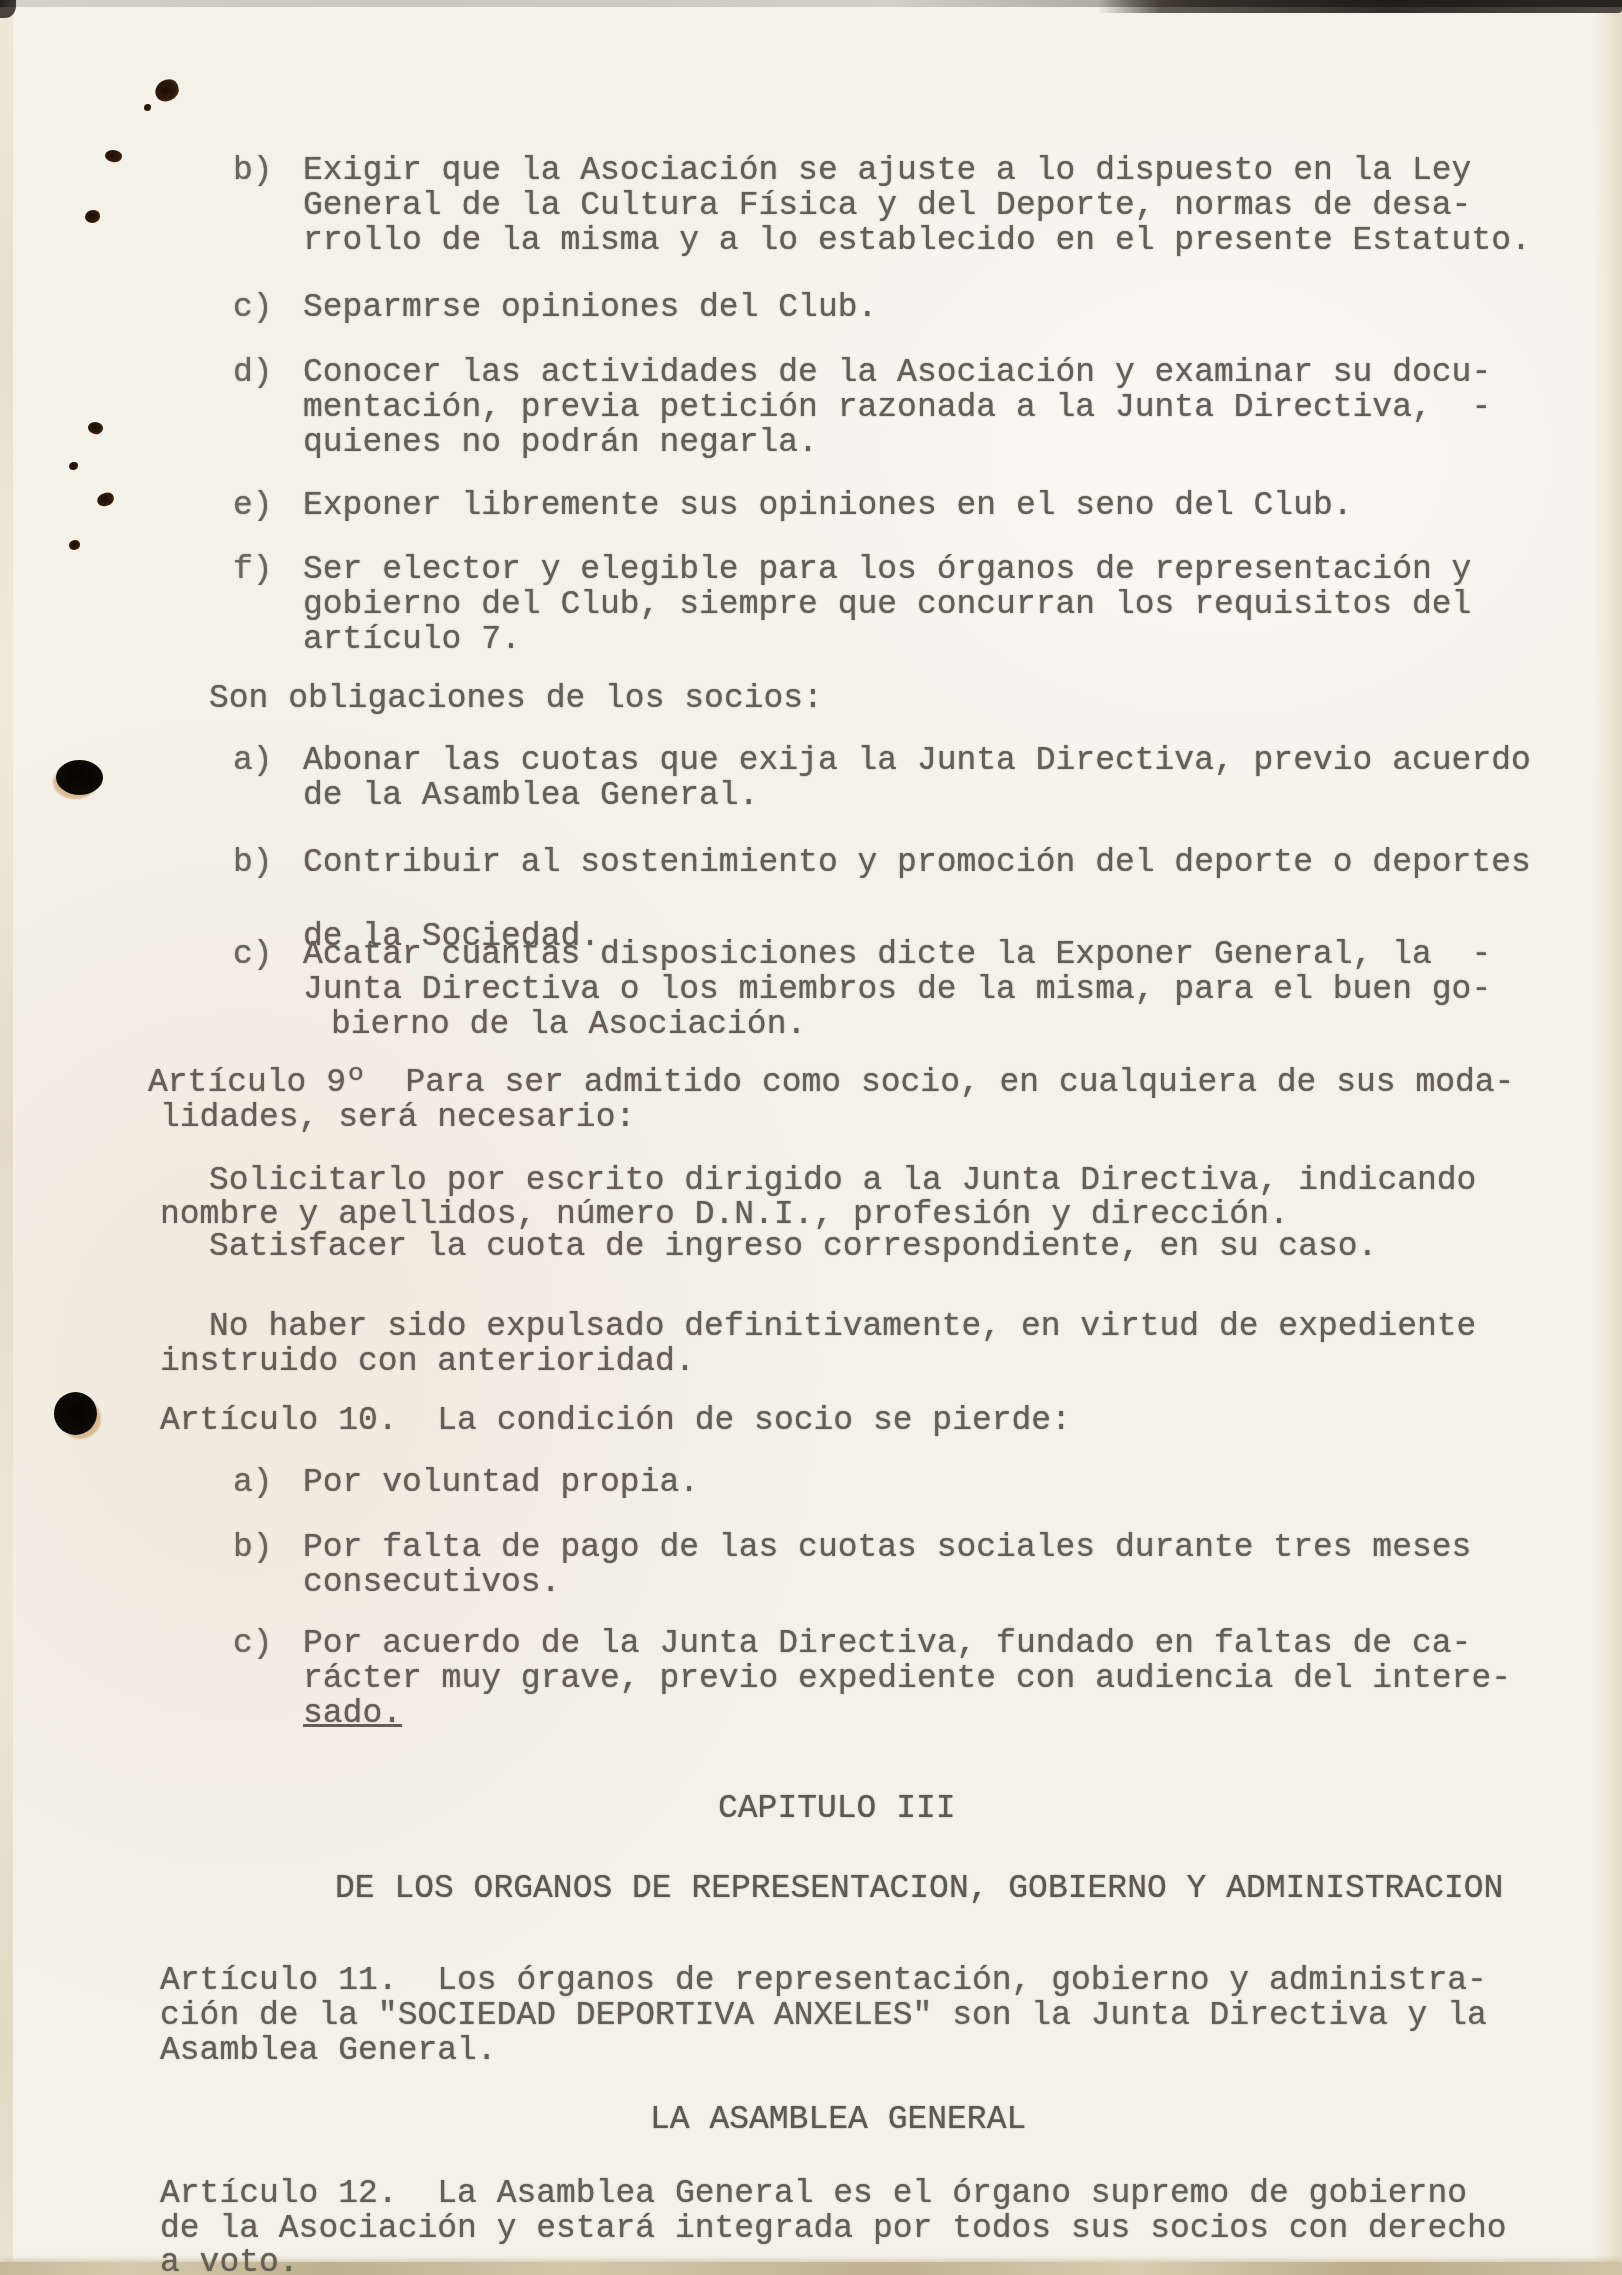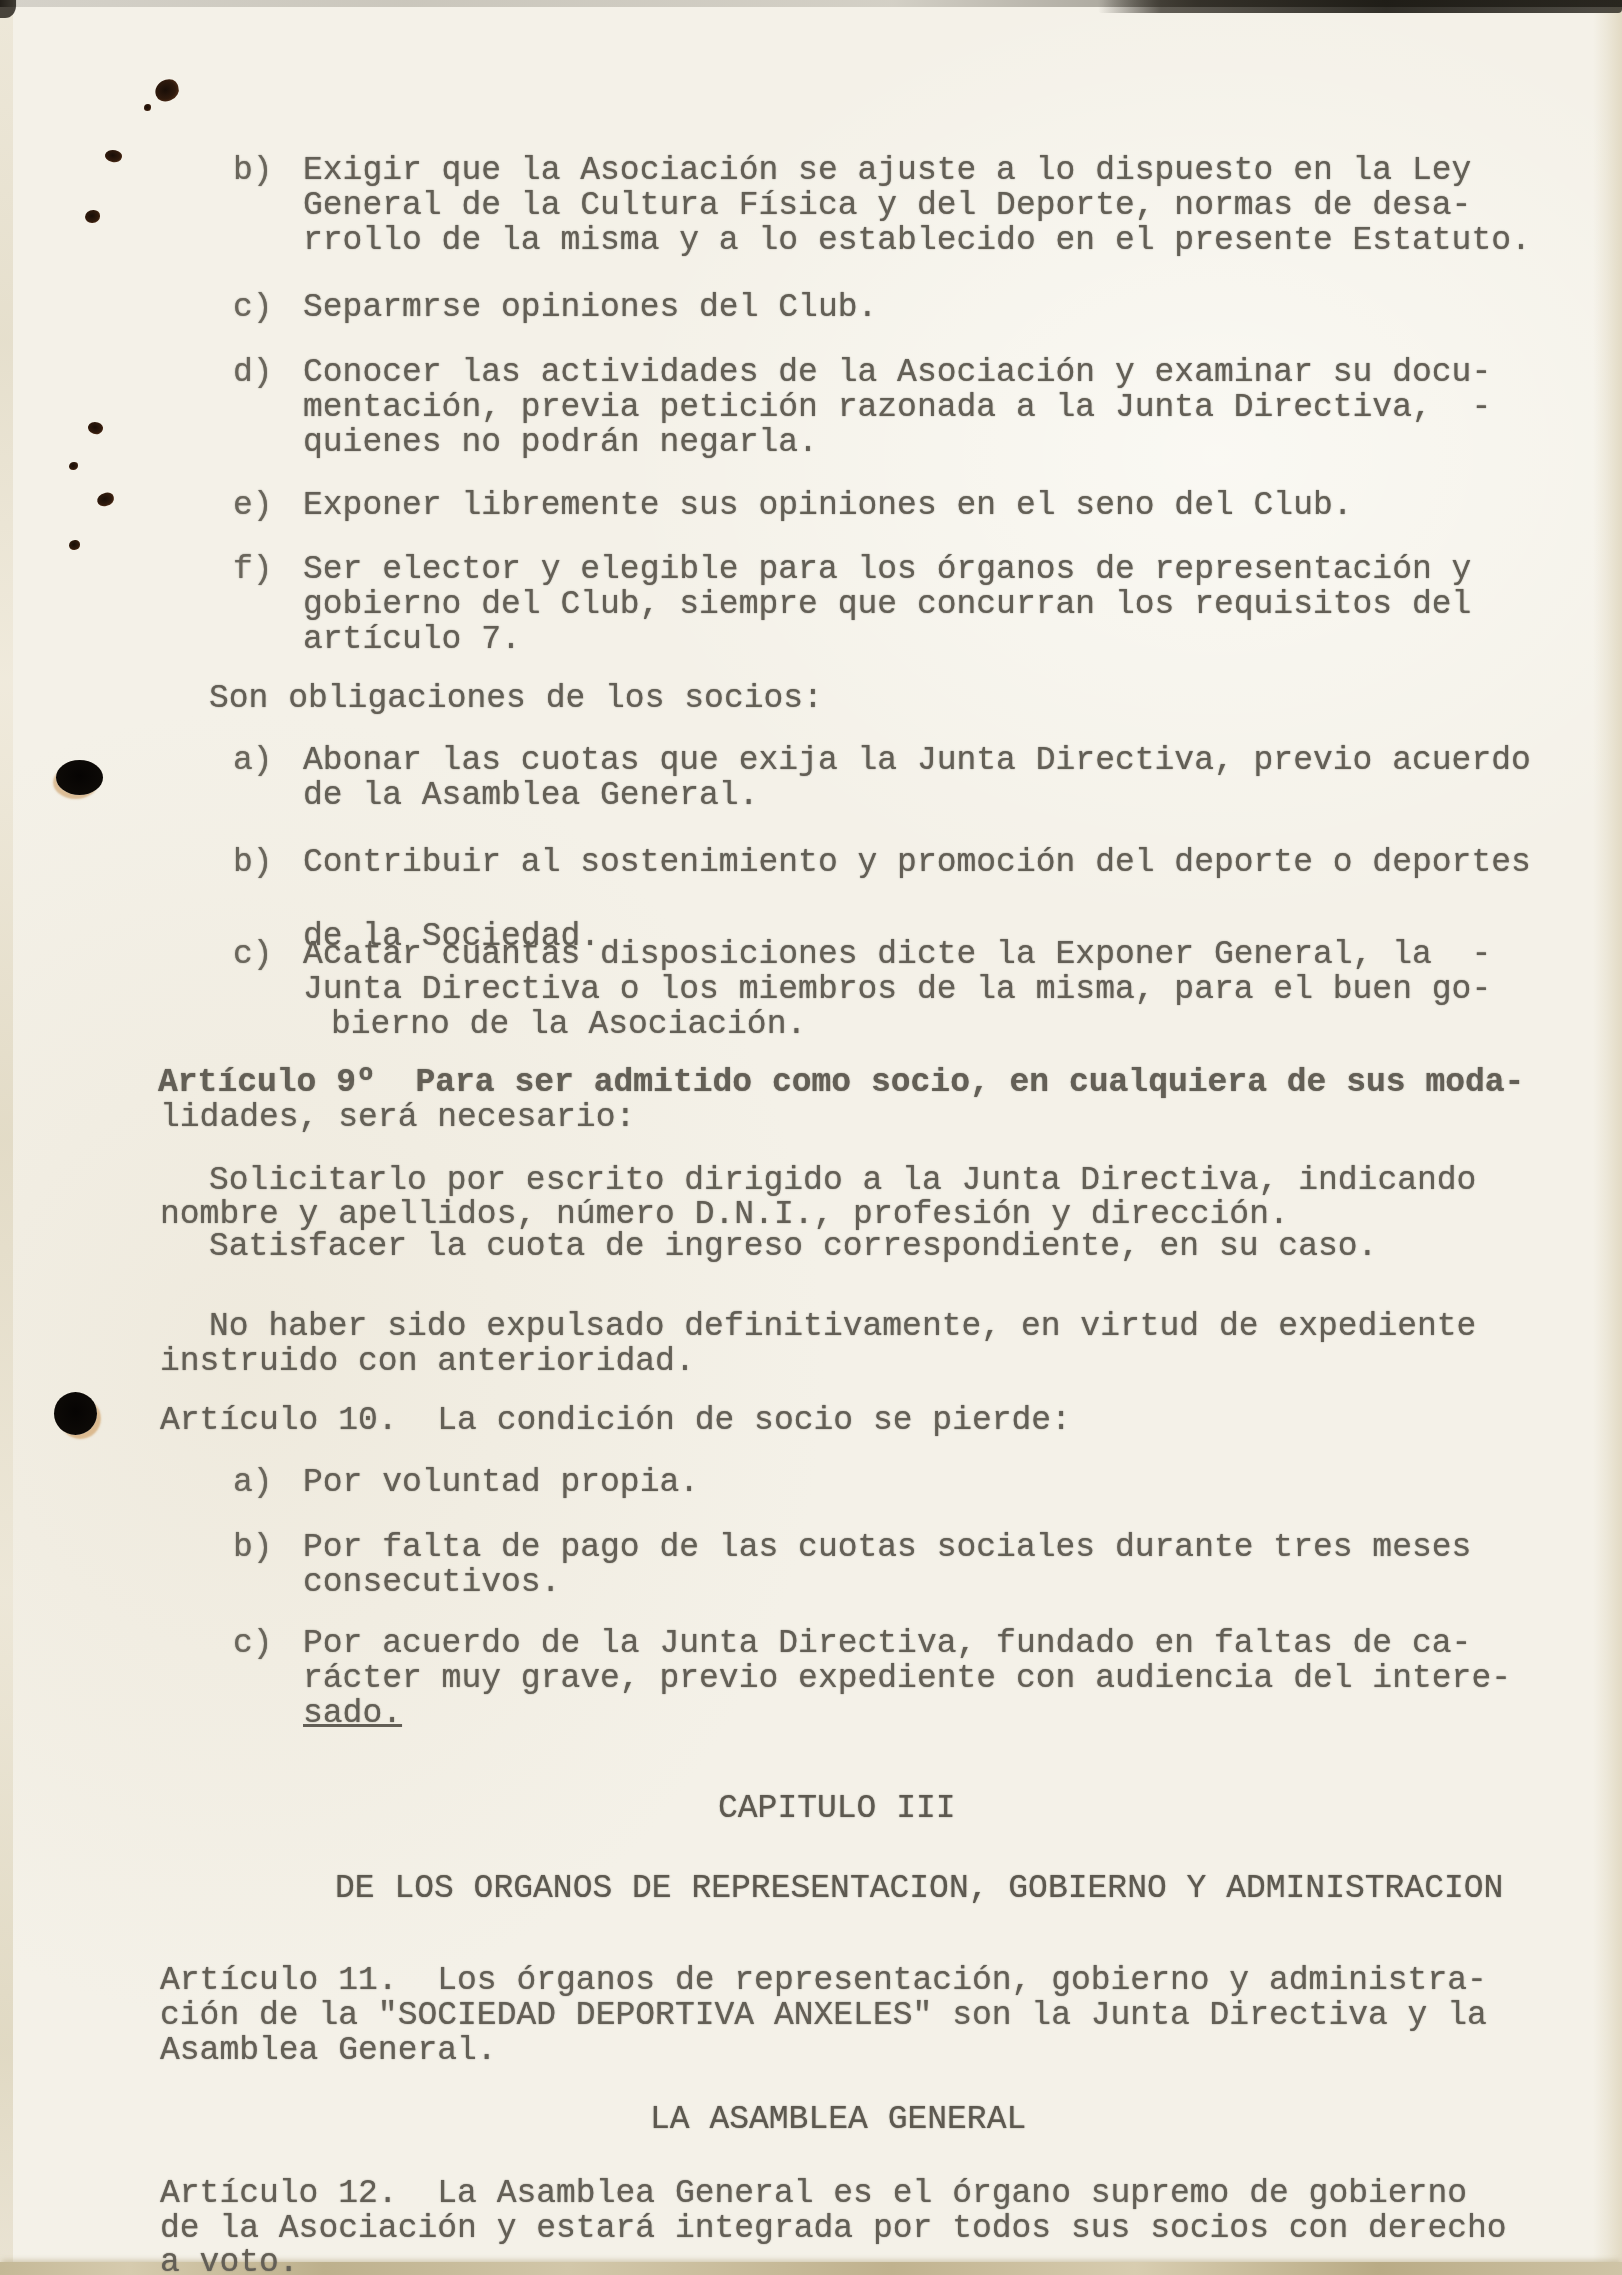--- a/index.html
+++ b/index.html
@@ -109,21 +109,21 @@
       <div class="line item-label" style="left: 233px; top: 743px;">a)</div>
       <div class="line item-line" style="left: 303px; top: 743px;">Abonar las cuotas que exija la Junta Directiva, previo acuerdo</div>
       <div class="line item-line" style="left: 303px; top: 778px;">de la Asamblea General.</div>
       <div class="line item-label" style="left: 233px; top: 845px;">b)</div>
       <div class="line item-line" style="left: 303px; top: 845px;">Contribuir al sostenimiento y promoción del deporte o deportes</div>
       <div class="line item-line" style="left: 303px; top: 919px;">de la Sociedad.</div>
       <div class="line item-label" style="left: 233px; top: 937px;">c)</div>
       <div class="line item-line" style="left: 303px; top: 937px;">Acatar cuantas disposiciones dicte la Exponer General, la  -</div>
       <div class="line item-line" style="left: 303px; top: 972px;">Junta Directiva o los miembros de la misma, para el buen go-</div>
       <div class="line item-line" style="left: 303px; top: 1007px; margin-left: 28px;">bierno de la Asociación.</div>
-      <div class="line para-line" style="left: 158px; top: 1065px; font-weight: bold;">Artículo 9º  Para ser admitido como socio, en cualquiera de sus moda-</div>
+      <div class="line para-line" style="left: 148px; top: 1065px;">Artículo 9º  Para ser admitido como socio, en cualquiera de sus moda-</div>
       <div class="line para-line" style="left: 160px; top: 1100px;">lidades, será necesario:</div>
       <div class="line para-line" style="left: 209px; top: 1163px;">Solicitarlo por escrito dirigido a la Junta Directiva, indicando</div>
       <div class="line para-line" style="left: 160px; top: 1197px;">nombre y apellidos, número D.N.I., profesión y dirección.</div>
       <div class="line para-line" style="left: 209px; top: 1187px; margin-top: 42px;">Satisfacer la cuota de ingreso correspondiente, en su caso.</div>
       <div class="line para-line" style="left: 209px; top: 1309px;">No haber sido expulsado definitivamente, en virtud de expediente</div>
       <div class="line para-line" style="left: 160px; top: 1344px;">instruido con anterioridad.</div>
       <div class="line para-line" style="left: 160px; top: 1403px;">Artículo 10.  La condición de socio se pierde:</div>
       <div class="line item-label" style="left: 233px; top: 1465px;">a)</div>
       <div class="line item-line" style="left: 303px; top: 1465px;">Por voluntad propia.</div>
       <div class="line item-label" style="left: 233px; top: 1530px;">b)</div>

